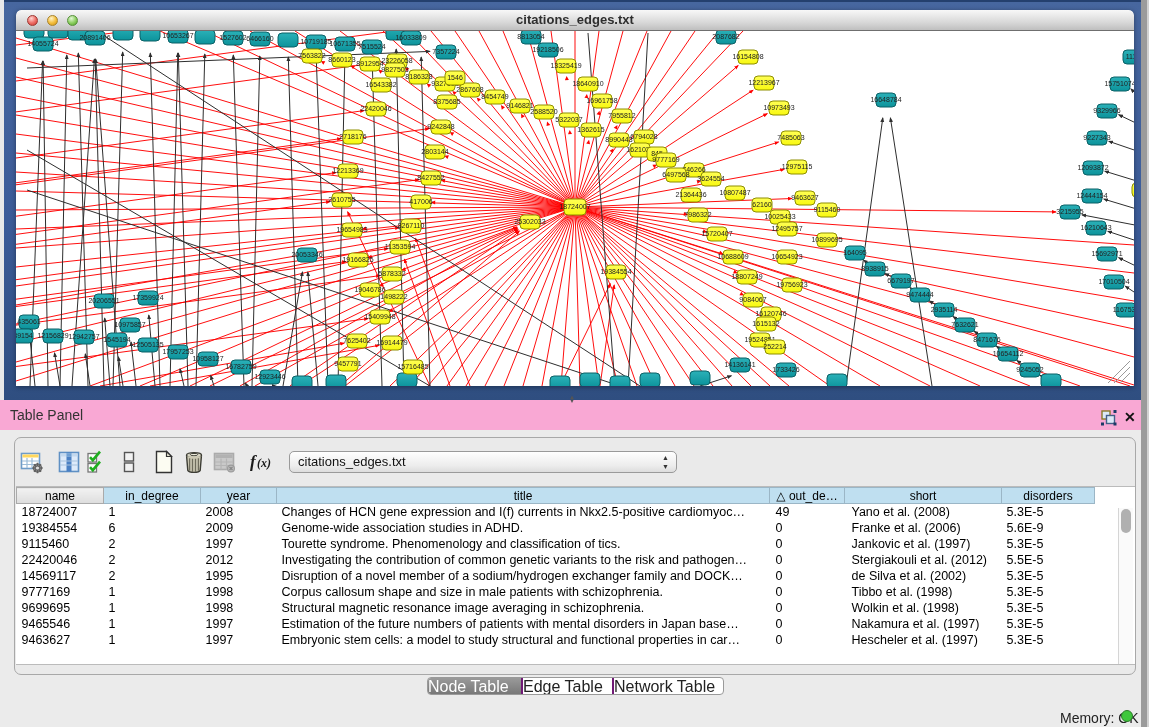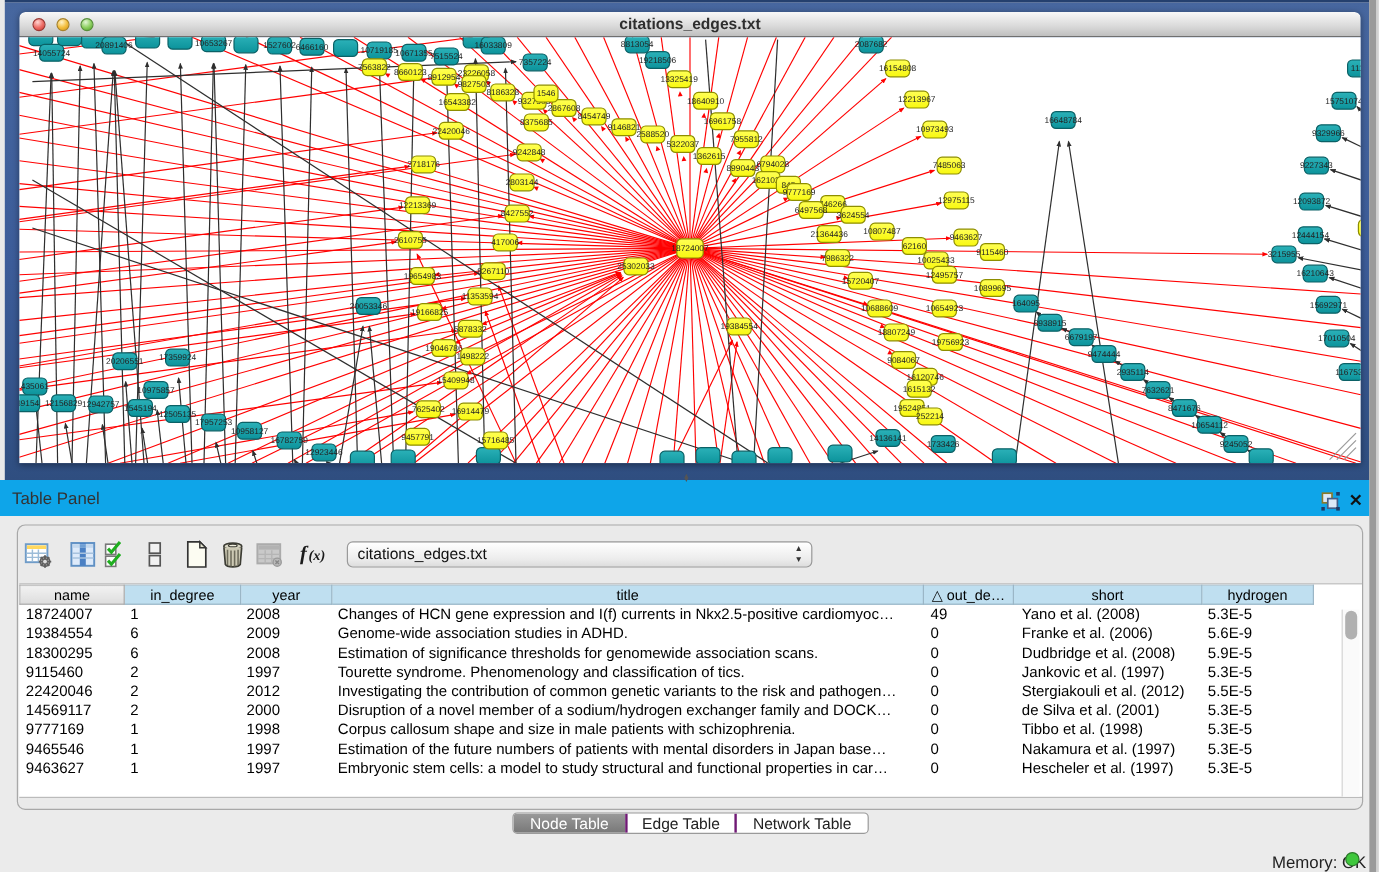--- a/index.html
+++ b/index.html
@@ -5,35 +5,35 @@
 body{font-family:"Liberation Sans",sans-serif;background:#e9e9e9;position:relative;overflow:hidden}
 #frame{position:absolute;left:4px;top:0;width:1137px;height:400px;background:linear-gradient(180deg,#47679f 0%,#3c5c99 55%,#2f4e80 100%);border-top:2px solid #24406e}
 #win{position:absolute;left:16px;top:10px;width:1118px;height:376px;border-radius:5px 5px 0 0;overflow:hidden;box-shadow:0 1px 5px rgba(0,0,0,.4)}
 #titlebar{height:21px;background:linear-gradient(180deg,#f8f8f8,#d8d8d8 62%,#bfbfbf);border-bottom:1px solid #6f6f6f;position:relative;border-radius:5px 5px 0 0}
 #titlebar .t{text-align:center;font-size:13px;font-weight:700;color:#2e2e2e;line-height:20px}
 .tl{position:absolute;top:4.5px;width:11px;height:11px;border-radius:50%}
 #canvas{position:absolute;left:0;top:21px;width:1118px;height:355px;background:#fff}
 #rstrip1{position:absolute;left:1141px;top:0;width:6px;height:727px;background:#9b9b9b}
 #rstrip2{position:absolute;left:1147px;top:0;width:2px;height:727px;background:#d2d2d2}
 #tp{position:absolute;left:0;top:400px;width:1141px;height:327px;background:#ebebeb}
-#tphead{height:30px;background:#0ea5e9;position:relative}
+#tphead{height:30px;background:#f9a8d4;position:relative}
 #tphead .t{position:absolute;left:10px;top:7px;font-size:14px;color:#333}
 #panel{position:absolute;left:14px;top:37px;width:1122px;height:238px;background:#eaeaea;border:1px solid #a8a8a8;border-radius:7px}
 #combo{position:absolute;left:274px;top:13px;width:388px;height:22px;background:linear-gradient(180deg,#fff,#ececec 70%,#ddd);border:1px solid #9a9a9a;border-radius:5px;font-size:13px;color:#111;line-height:20px;padding-left:8px}
 #tablewrap{position:absolute;left:1px;top:48px;width:1119px;height:179px;background:#fff;border-top:1px solid #bbb;border-bottom:1px solid #bbb;overflow:hidden}
 table{border-collapse:collapse;table-layout:fixed;width:1078px;font-size:12px}
 th{background:#bfdff0;border:1px solid #9bb6c6;font-weight:400;font-size:12px;height:16px;padding:0}
 th.g{background:linear-gradient(180deg,#f2f2f2,#ddd);border:1px solid #aaa}
 td{height:16px;line-height:16px;padding:0 0 0 5px;white-space:nowrap;overflow:hidden;color:#000;font-size:12.5px}
 td:nth-child(5){padding-left:6px}
 td:nth-child(6){padding-left:7px}
 #sb{position:absolute;right:2px;top:21px;width:15px;height:156px;background:#fafafa;border-left:1px solid #d5d5d5}
 #sb .th{position:absolute;left:2px;top:1px;width:10px;height:24px;background:#b0b0b0;border-radius:5px}
 #tabs{position:absolute;left:427px;top:677px;height:18px;display:flex;border:1px solid #9a9a9a;border-radius:4px;overflow:hidden;background:#fff}
-#tabs div{font-size:13px;line-height:17px;color:#222;text-align:center}
+#tabs div{font-size:16px;line-height:17px;color:#222;text-align:left}
 #tabs .sel{background:linear-gradient(180deg,#9a9a9a,#787878);color:#fff}
 #tabs .nb{border-left:2px solid #701a75}
 #mem{position:absolute;left:1060px;top:710px;font-size:14px;color:#222}
 #memdot{position:absolute;left:1121px;top:710px;width:12px;height:12px;border-radius:50%;background:#3fc73c;border:1px solid #2c7a2a}
 </style></head><body>
 <div id="frame"></div>
 <div id="win">
  <div id="titlebar">
   <div class="t">citations_edges.txt</div>
   <div class="tl" style="left:10.5px;background:radial-gradient(circle at 38% 28%,#ffd5d2,#ee6f68 52%,#c9362d);border:1px solid #9c3833"></div>
@@ -698,83 +698,83 @@
             <col style="width:93px">
           </colgroup>
    <tbody>
             <tr>
               <th class="g">name</th>
               <th>in_degree</th>
               <th>year</th>
               <th>title</th>
               <th>△ out_de…</th>
               <th>short</th>
-              <th>hydrogen</th>
+              <th>disorders</th>
             </tr>
    <tr>
               <td>18724007</td>
               <td>1</td>
               <td>2008</td>
               <td>Changes of HCN gene expression and I(f) currents in Nkx2.5-positive cardiomyoc…</td>
               <td>49</td>
               <td>Yano et al. (2008)</td>
               <td>5.3E-5</td>
             </tr>
             <tr>
               <td>19384554</td>
               <td>6</td>
               <td>2009</td>
               <td>Genome-wide association studies in ADHD.</td>
               <td>0</td>
               <td>Franke et al. (2006)</td>
               <td>5.6E-9</td>
             </tr>
             <tr>
-              <td>18300295</td>
-              <td>6</td>
-              <td>2008</td>
-              <td>Estimation of significance thresholds for genomewide association scans.</td>
-              <td>0</td>
-              <td>Dudbridge et al. (2008)</td>
-              <td>5.9E-5</td>
-            </tr>
-            <tr>
               <td>9115460</td>
               <td>2</td>
               <td>1997</td>
               <td>Tourette syndrome. Phenomenology and classification of tics.</td>
               <td>0</td>
               <td>Jankovic et al. (1997)</td>
               <td>5.3E-5</td>
             </tr>
             <tr>
               <td>22420046</td>
               <td>2</td>
               <td>2012</td>
               <td>Investigating the contribution of common genetic variants to the risk and pathogen…</td>
               <td>0</td>
               <td>Stergiakouli et al. (2012)</td>
               <td>5.5E-5</td>
             </tr>
             <tr>
               <td>14569117</td>
               <td>2</td>
-              <td>2000</td>
+              <td>1995</td>
               <td>Disruption of a novel member of a sodium/hydrogen exchanger family and DOCK…</td>
               <td>0</td>
-              <td>de Silva et al. (2001)</td>
+              <td>de Silva et al. (2002)</td>
               <td>5.3E-5</td>
             </tr>
             <tr>
               <td>9777169</td>
               <td>1</td>
               <td>1998</td>
               <td>Corpus callosum shape and size in male patients with schizophrenia.</td>
               <td>0</td>
               <td>Tibbo et al. (1998)</td>
+              <td>5.3E-5</td>
+            </tr>
+            <tr>
+              <td>9699695</td>
+              <td>1</td>
+              <td>1998</td>
+              <td>Structural magnetic resonance image averaging in schizophrenia.</td>
+              <td>0</td>
+              <td>Wolkin et al. (1998)</td>
               <td>5.3E-5</td>
             </tr>
             <tr>
               <td>9465546</td>
               <td>1</td>
               <td>1997</td>
               <td>Estimation of the future numbers of patients with mental disorders in Japan base…</td>
               <td>0</td>
               <td>Nakamura et al. (1997)</td>
               <td>5.3E-5</td>

